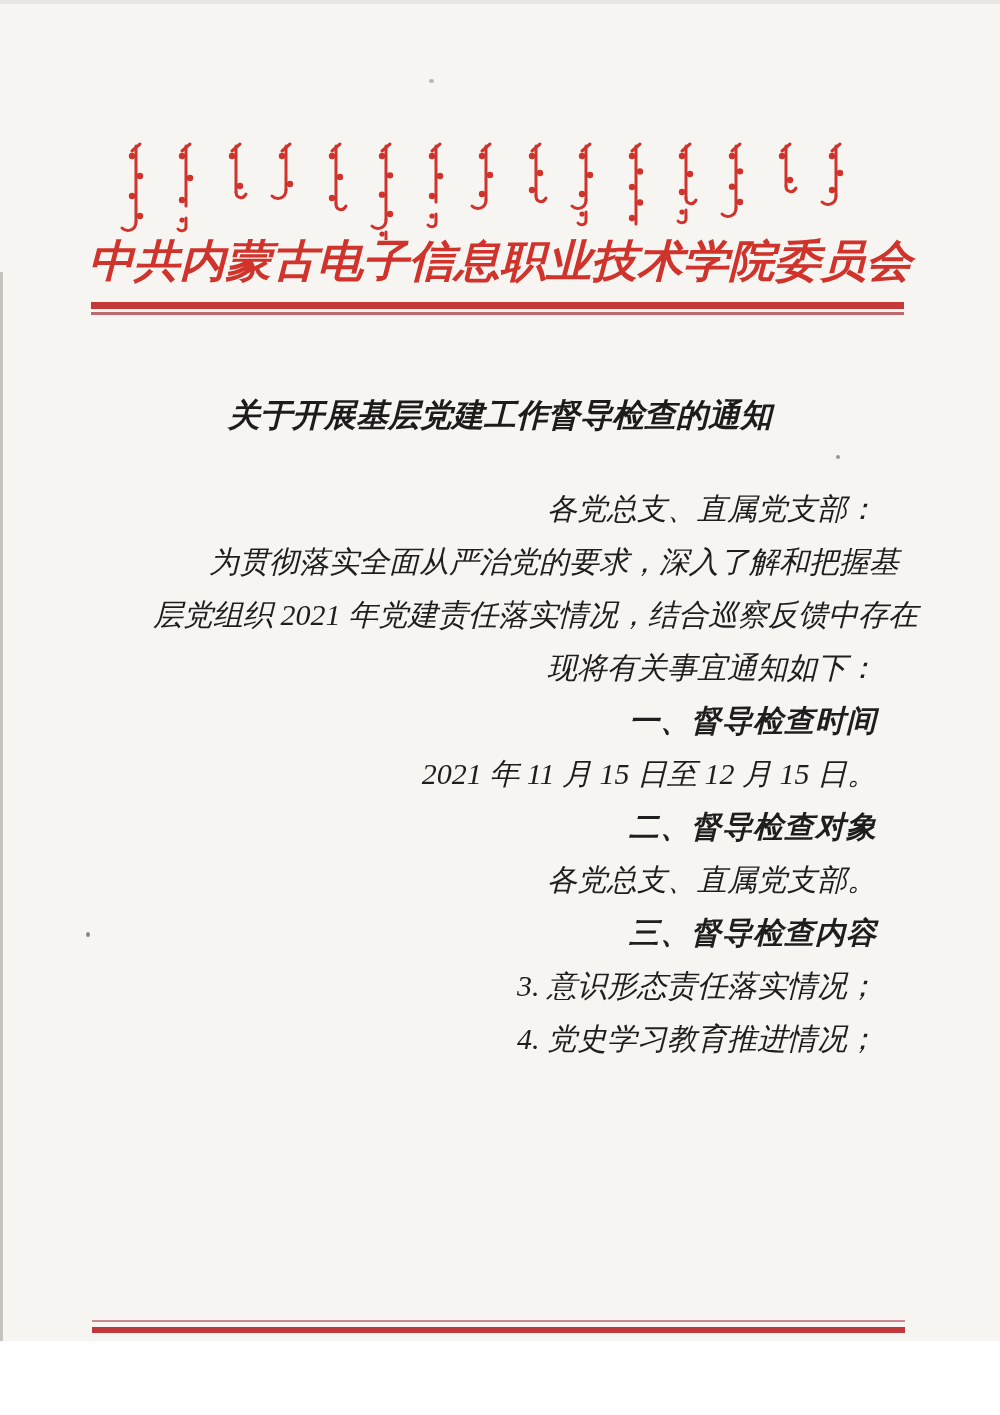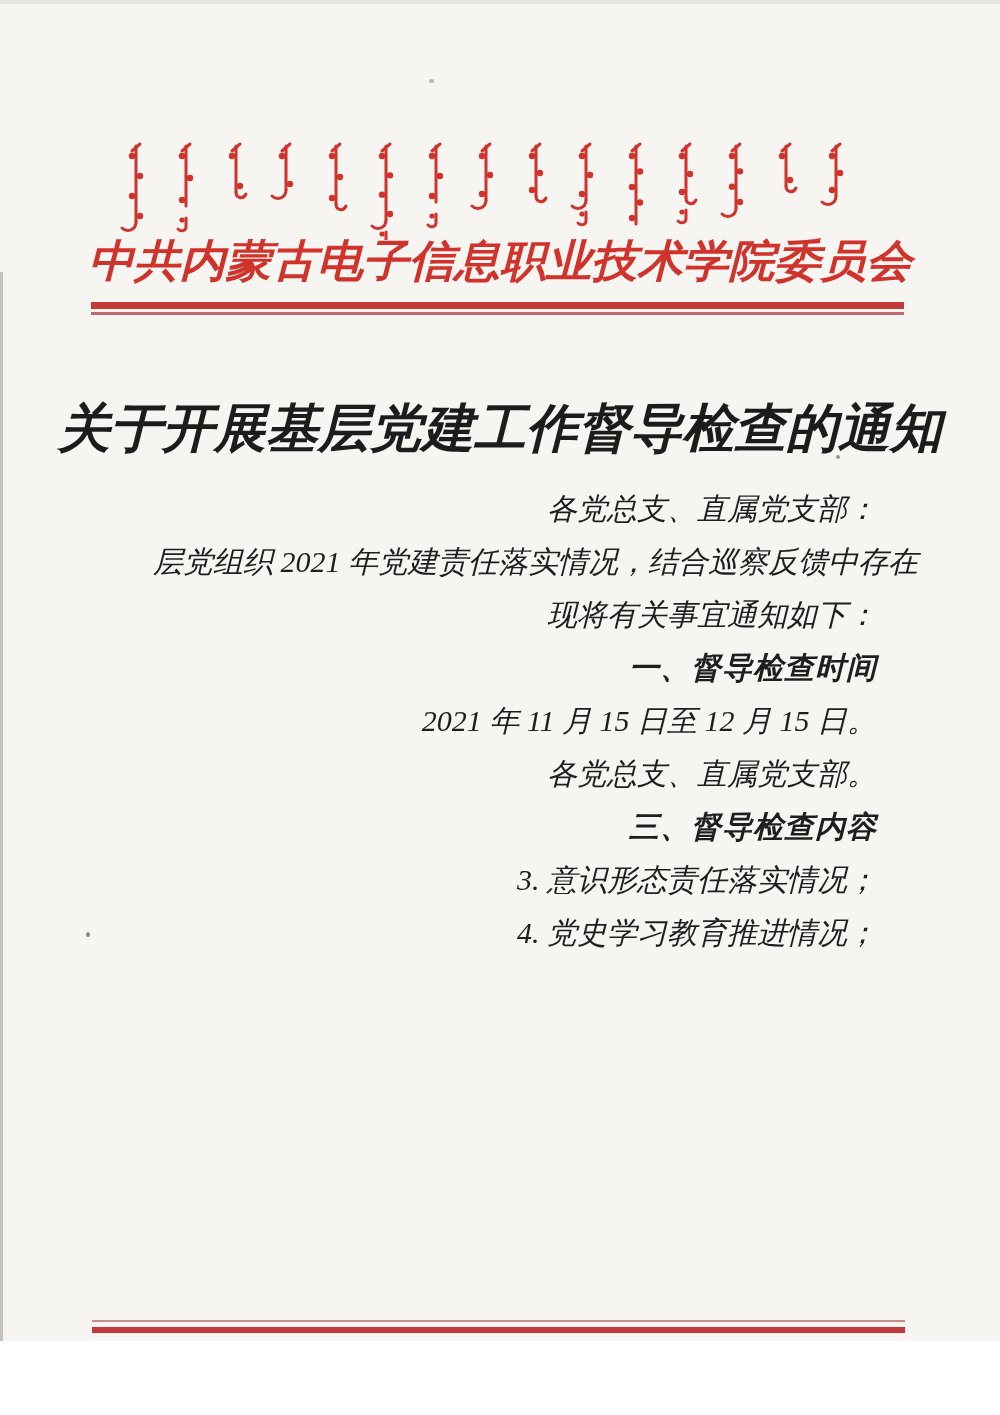--- a/index.html
+++ b/index.html
@@ -32,21 +32,21 @@
     white-space:nowrap;
   }
   
   .rule-top{position:absolute;left:91px;top:298px;width:813px;}
   .rule-top .thick{height:7px;background:#c33a39;}
   .rule-top .thin{height:3px;margin-top:3px;background:#bf6b6d;}
   
   .title{
     position:absolute;left:0;top:390px;width:1000px;margin:0;
     text-align:center;
-    font-size:52px;font-weight:700;color:#1c1c1c;
+    font-size:32px;font-weight:700;color:#1c1c1c;
     letter-spacing:0px;
     white-space:nowrap;
   }
   
   .body{
     position:absolute;left:153px;top:478px;width:724px;
     font-size:30px;color:#1e1e1e;text-align:right;
   }
   .ln{
     height:53px;line-height:53px;
@@ -218,24 +218,26 @@
 
   <div class="rule-top">
     <div class="thick"></div>
     <div class="thin"></div>
   </div>
 
   <h1 class="title">关于开展基层党建工作督导检查的通知</h1>
 
   <div class="body">
     <div class="ln">各党总支、直属党支部：</div>
+    <div class="ln ind">为贯彻落实全面从严治党的要求，深入了解和把握基</div>
     <div class="ln">层党组织 2021 年党建责任落实情况，结合巡察反馈中存在</div>
     <div class="ln">现将有关事宜通知如下：</div>
     <div class="ln ind hd">一、督导检查时间</div>
     <div class="ln ind">2021 年 11 月 15 日至 12 月 15 日。</div>
+    <div class="ln ind hd">二、督导检查对象</div>
     <div class="ln ind">各党总支、直属党支部。</div>
     <div class="ln ind hd">三、督导检查内容</div>
     <div class="ln ind">3. 意识形态责任落实情况；</div>
     <div class="ln ind">4. 党史学习教育推进情况；</div>
   </div>
 
   <div class="rule-bottom">
     <div class="thin"></div>
     <div class="thick"></div>
   </div>

